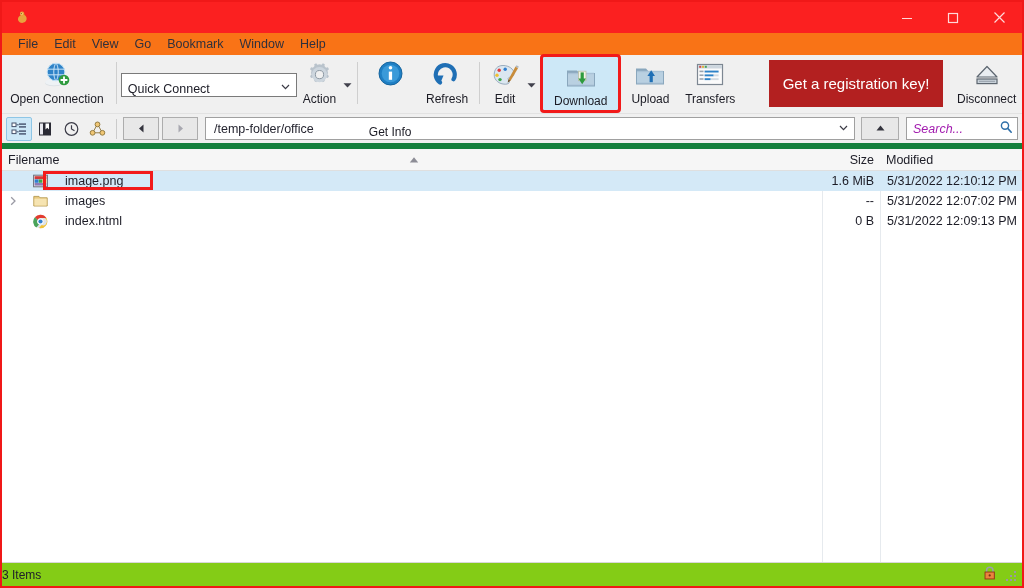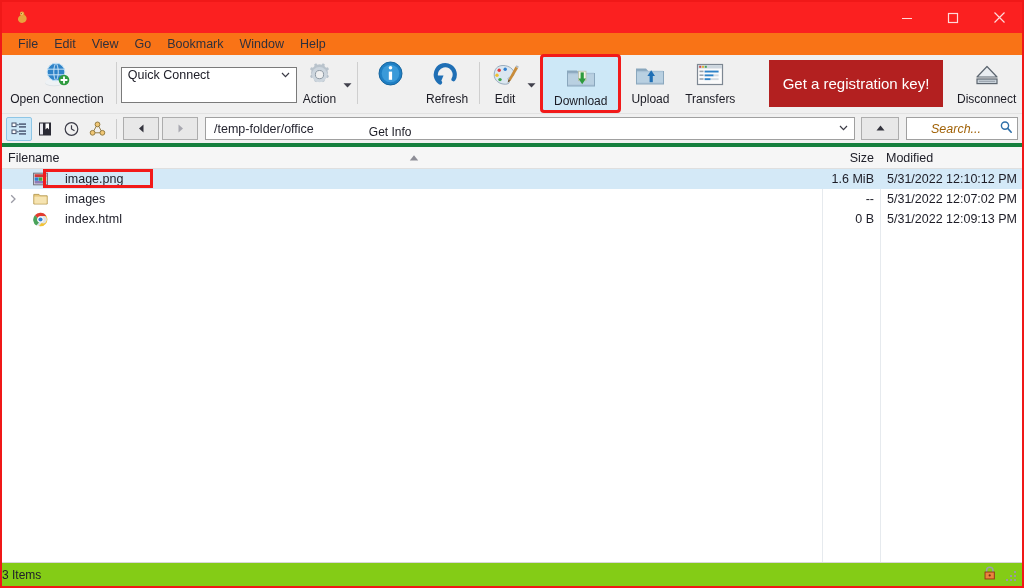--- a/index.html
+++ b/index.html
@@ -58,37 +58,37 @@
     width:11px;height:56px;display:flex;align-items:center;justify-content:center;
     padding-top:2px;
   }
   .sel-bg{
     background:#cde8f7;border:1px solid #8ec6e6;border-radius:2px;
   }
   .redbox{outline:3px solid #f21a1a;outline-offset:-1px;}
 
   .qc-wrap{display:flex;align-items:center;height:56px;padding-top:4px;box-sizing:border-box;}
   .qc-input{
-    width:176px;height:36px;box-sizing:border-box;
+    width:176px;height:24px;box-sizing:border-box;
     border:1px solid #7a7a7a;background:#ffffff;
-    display:flex;align-items:flex-start;padding:0 4px 0 6px;
+    display:flex;align-items:flex-end;padding:0 4px 0 6px;
     font-size:12.5px;color:#20202a;
   }
   .qc-text{flex:1;}
   .regkey{
     background:#b32020;color:#ffffff;font-size:15px;
     height:47px;display:flex;align-items:center;justify-content:center;
     padding:0 14px;margin-top:5px;white-space:nowrap;
   }
 
   
   .navbar{
     height:29px;flex:0 0 29px;background:#f0f0f0;
     display:flex;align-items:center;padding:0 4px;
-    border-bottom:4px solid #15803d;
+    border-bottom:6px solid #15803d;
   }
   .nav-ico{
     width:26px;height:24px;display:flex;align-items:center;justify-content:center;
     box-sizing:border-box;border:1px solid transparent;border-radius:2px;
   }
   .nav-ico.active{background:#cde8f7;border-color:#8ec6e6;}
   .nav-sep{width:1px;height:20px;background:#cbcbcb;margin:0 6px;}
   .nav-btn{
     width:36px;height:23px;box-sizing:border-box;
     background:#e8e8e8;border:1px solid #adadad;
@@ -99,21 +99,21 @@
     background:#ffffff;border:1px solid #a0a0a0;
     display:flex;align-items:center;padding:0 4px 0 8px;
     font-size:12.5px;color:#252530;
   }
   .path-text{flex:1;}
   .search-field{
     width:112px;height:23px;box-sizing:border-box;margin-left:4px;
     background:#ffffff;border:1px solid #a0a0a0;
     display:flex;align-items:center;padding:0 4px 0 6px;
   }
-  .search-text{flex:1;font-size:12.5px;color:#a16207;font-style:italic;text-align:center;}
+  .search-text{flex:1;font-size:12.5px;color:#a21caf;font-style:italic;}
 
   
   .listarea{flex:1 1 auto;position:relative;background:#ffffff;overflow:hidden;}
   .col-lines{position:absolute;left:0;top:0;right:0;bottom:0;pointer-events:none;}
   .col-line{position:absolute;top:0;bottom:0;width:1px;background:#e6eaee;}
 
   .list-head{
     height:21px;background:#f6f6f6;border-bottom:1px solid #dfdfdf;
     display:flex;align-items:center;position:relative;font-size:12.5px;color:#20202a;
   }

